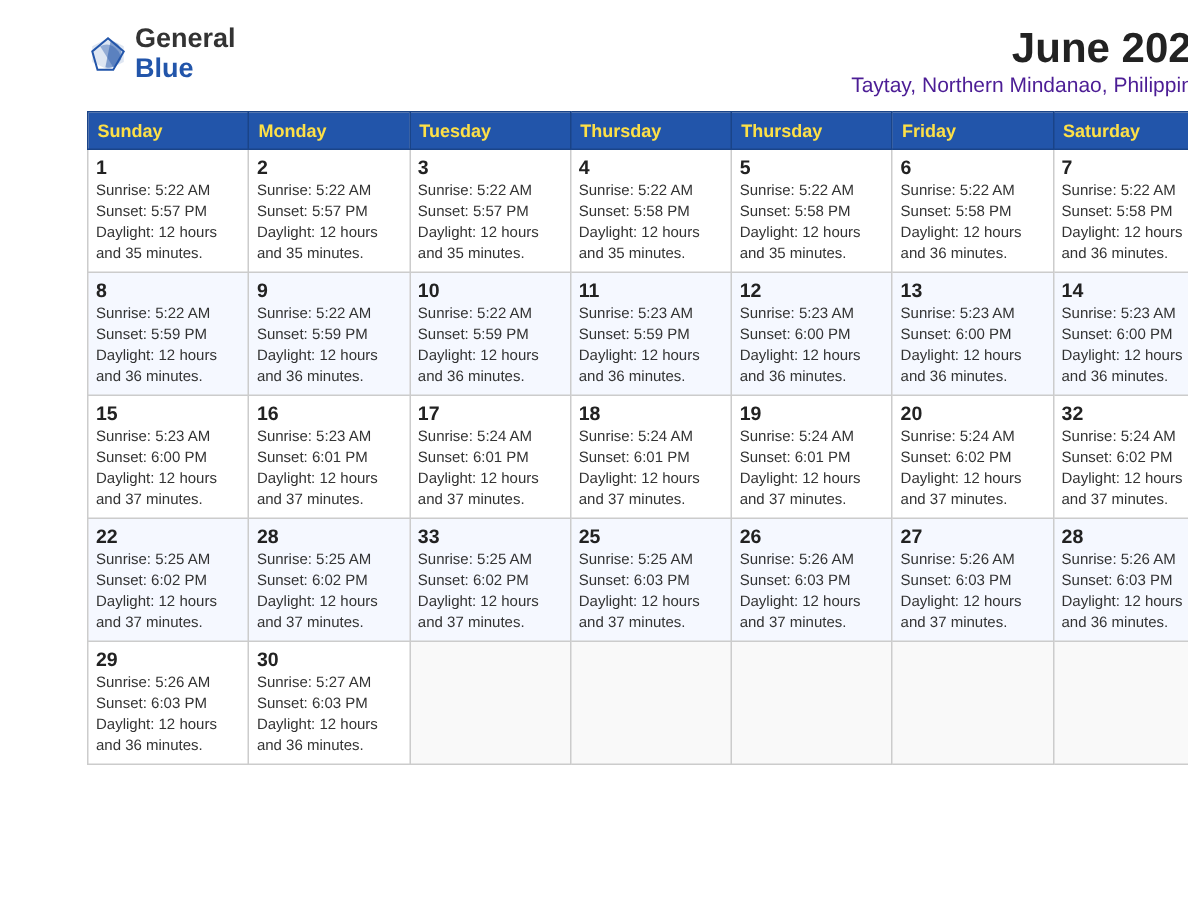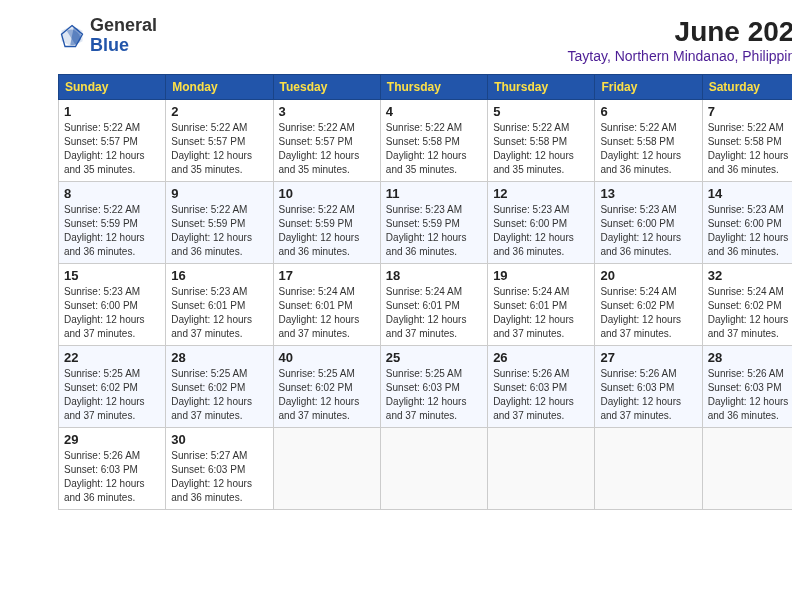--- a/index.html
+++ b/index.html
@@ -226,21 +226,21 @@
         <tr>
           <td>
         <span class="day-num">22</span>
         <span class="day-info">Sunrise: 5:25 AM<br>Sunset: 6:02 PM<br>Daylight: 12 hours and 37 minutes.</span>
       </td>
           <td>
         <span class="day-num">28</span>
         <span class="day-info">Sunrise: 5:25 AM<br>Sunset: 6:02 PM<br>Daylight: 12 hours and 37 minutes.</span>
       </td>
           <td>
-        <span class="day-num">40</span>
+        <span class="day-num">33</span>
         <span class="day-info">Sunrise: 5:25 AM<br>Sunset: 6:02 PM<br>Daylight: 12 hours and 37 minutes.</span>
       </td>
           <td>
         <span class="day-num">25</span>
         <span class="day-info">Sunrise: 5:25 AM<br>Sunset: 6:03 PM<br>Daylight: 12 hours and 37 minutes.</span>
       </td>
           <td>
         <span class="day-num">26</span>
         <span class="day-info">Sunrise: 5:26 AM<br>Sunset: 6:03 PM<br>Daylight: 12 hours and 37 minutes.</span>
       </td>

